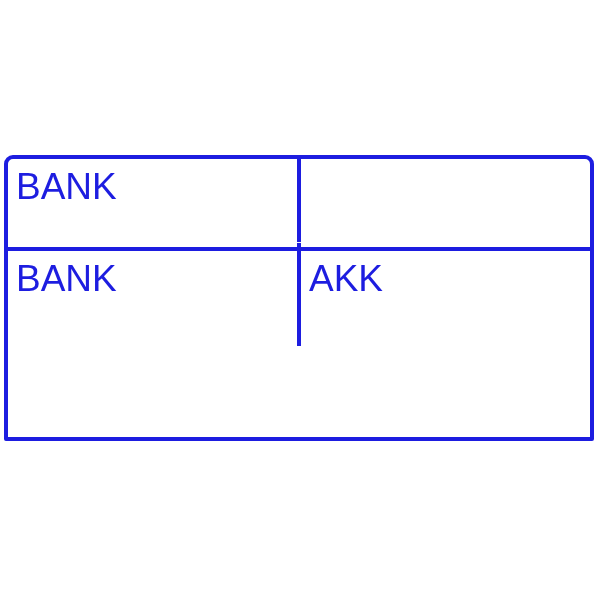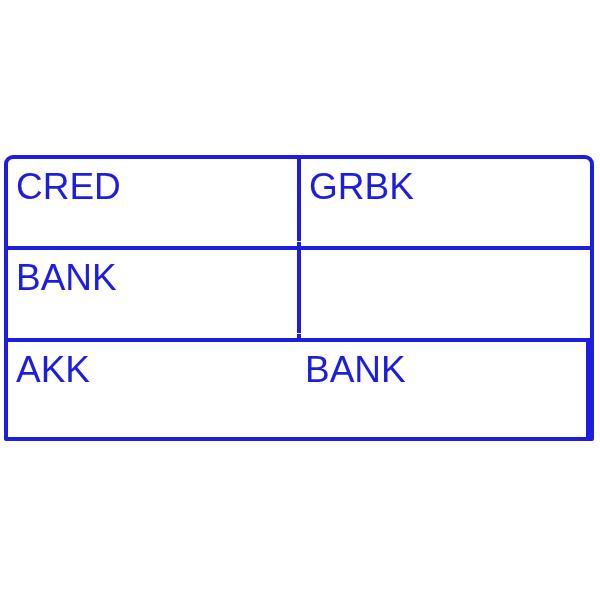--- a/index.html
+++ b/index.html
@@ -113,42 +113,34 @@
     display: none;
   }
 </style>
 </head>
 <body style="background: rgb(255, 255, 255);">
 
 <div id="canvas">
 
   <div id="grid-table">
 
-    <div class="grid-row r0">
-      <div class="grid-cell c0">
-        <span class="cell-label">CRED</span>
-      </div>
-      <div class="grid-cell c1">
-        <span class="cell-label">GRBK</span>
-      </div>
-    </div>
 
     <div class="grid-row r1">
       <div class="grid-cell c0">
         <span class="cell-label">BANK</span>
       </div>
       <div class="grid-cell c1">
         
       </div>
     </div>
 
     <div class="grid-row r2">
+      <div class="grid-cell c0">
+        <span class="cell-label">BANK</span>
+      </div>
       <div class="grid-cell c1">
         <span class="cell-label">AKK</span>
-      </div>
-      <div class="grid-cell c0">
-        <span class="cell-label">BANK</span>
       </div>
     </div>
 
   </div>
 
 </div>
 
 </body></html>

